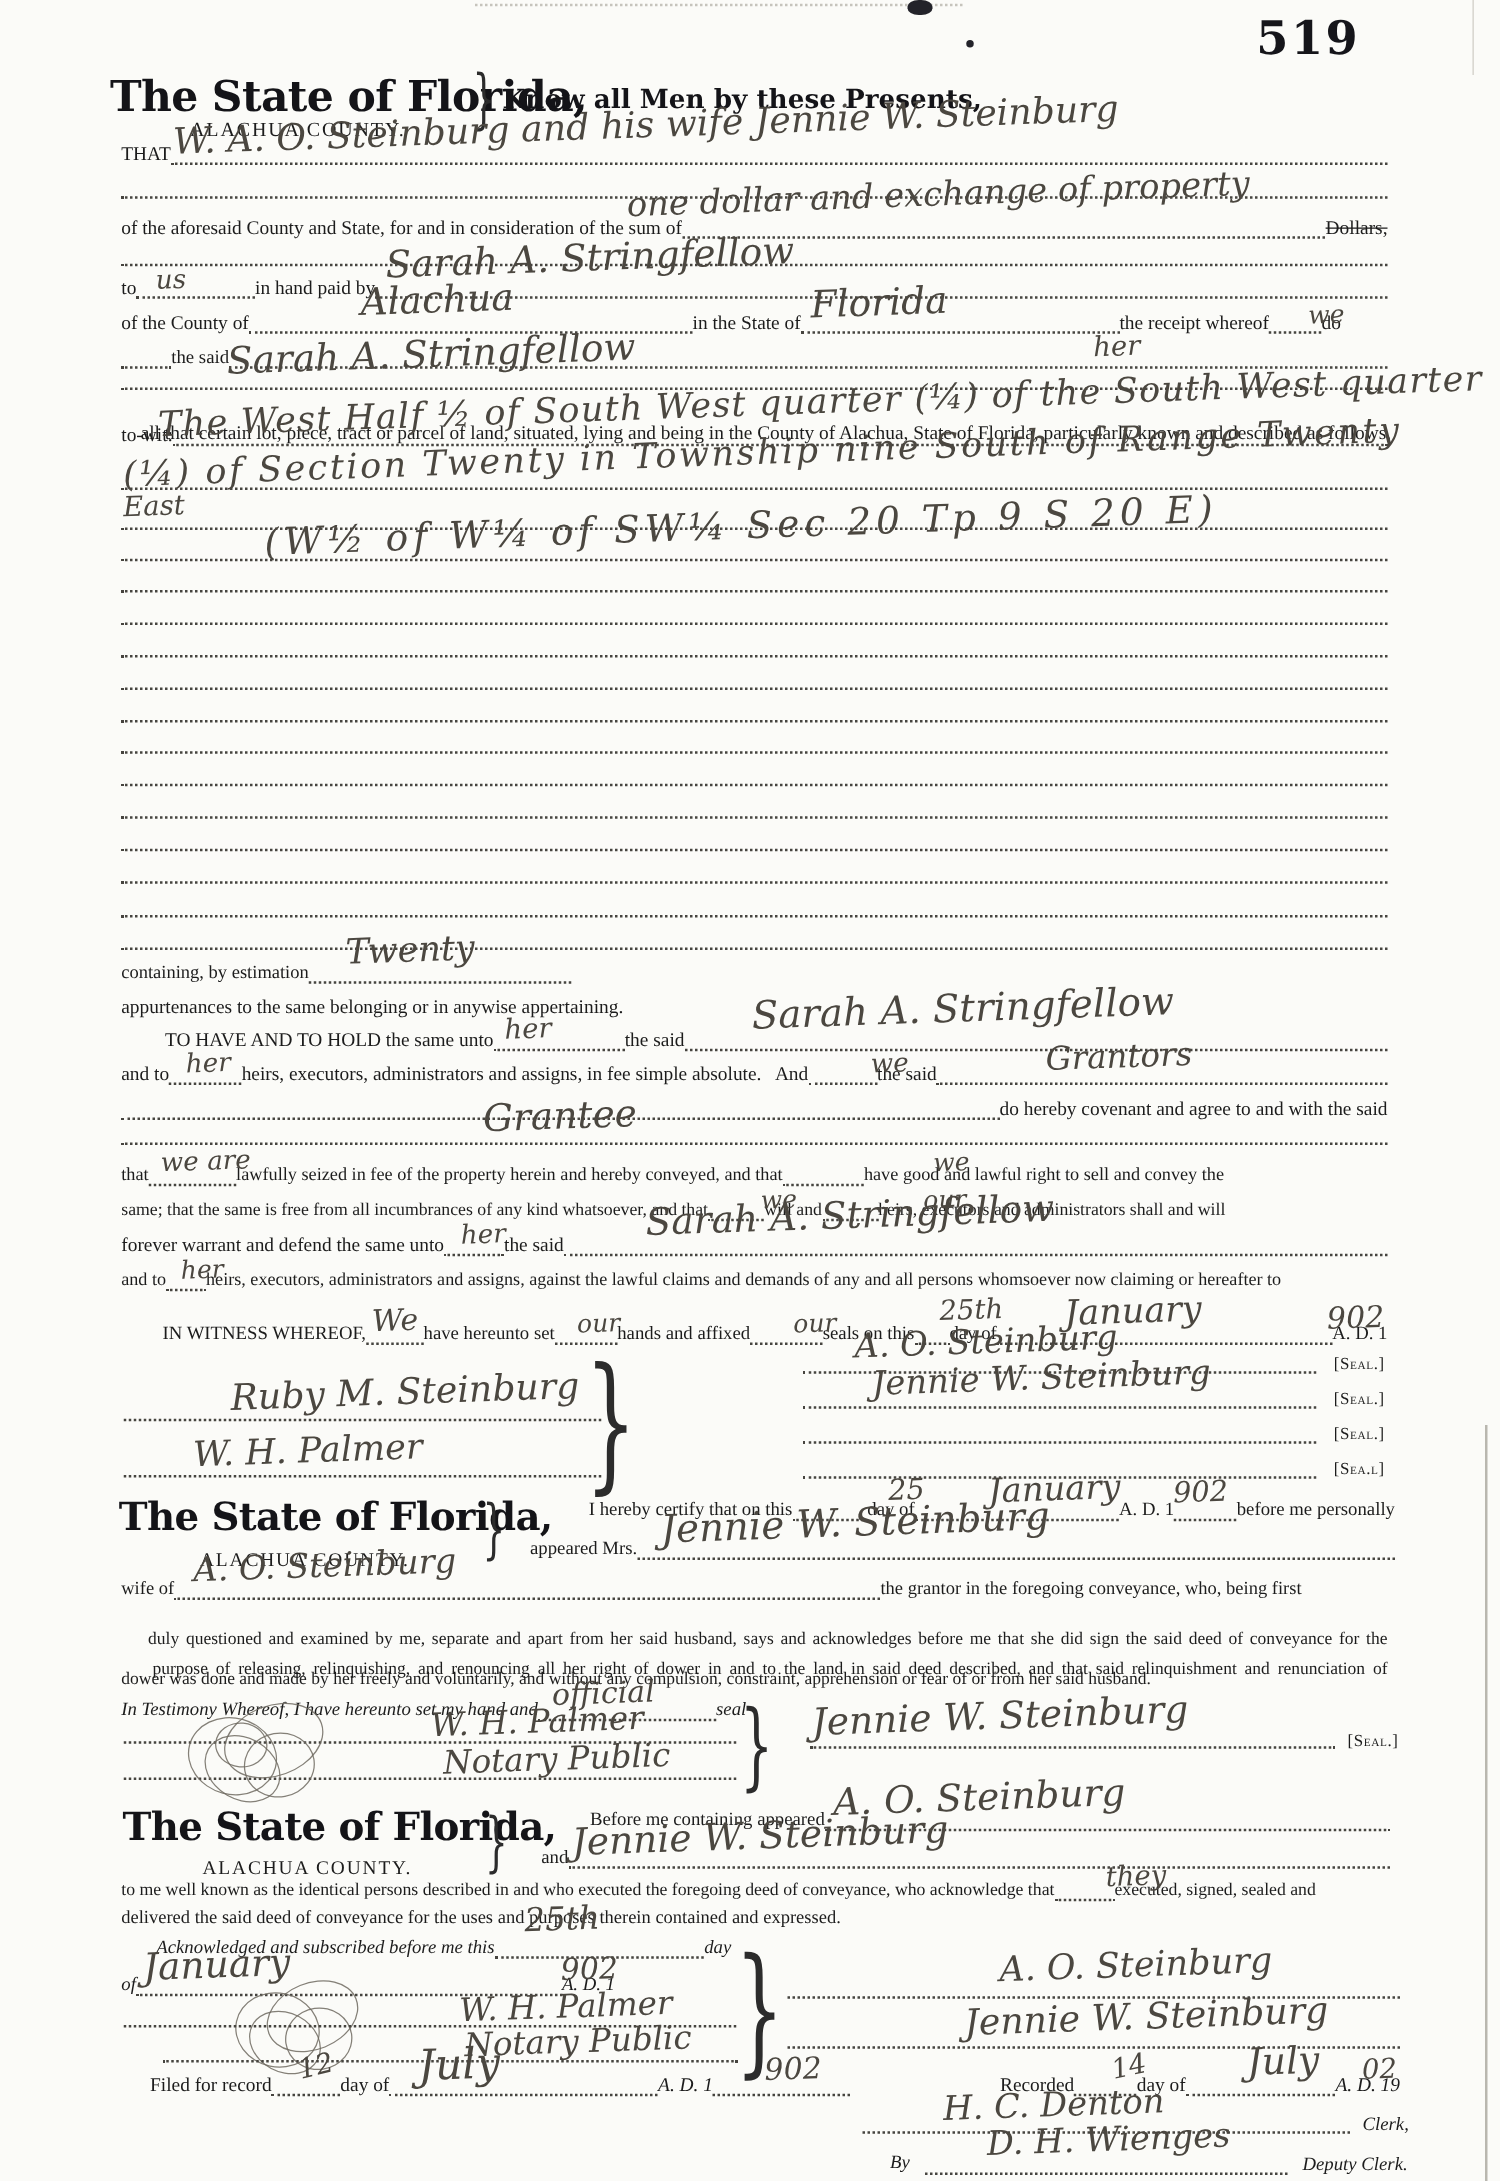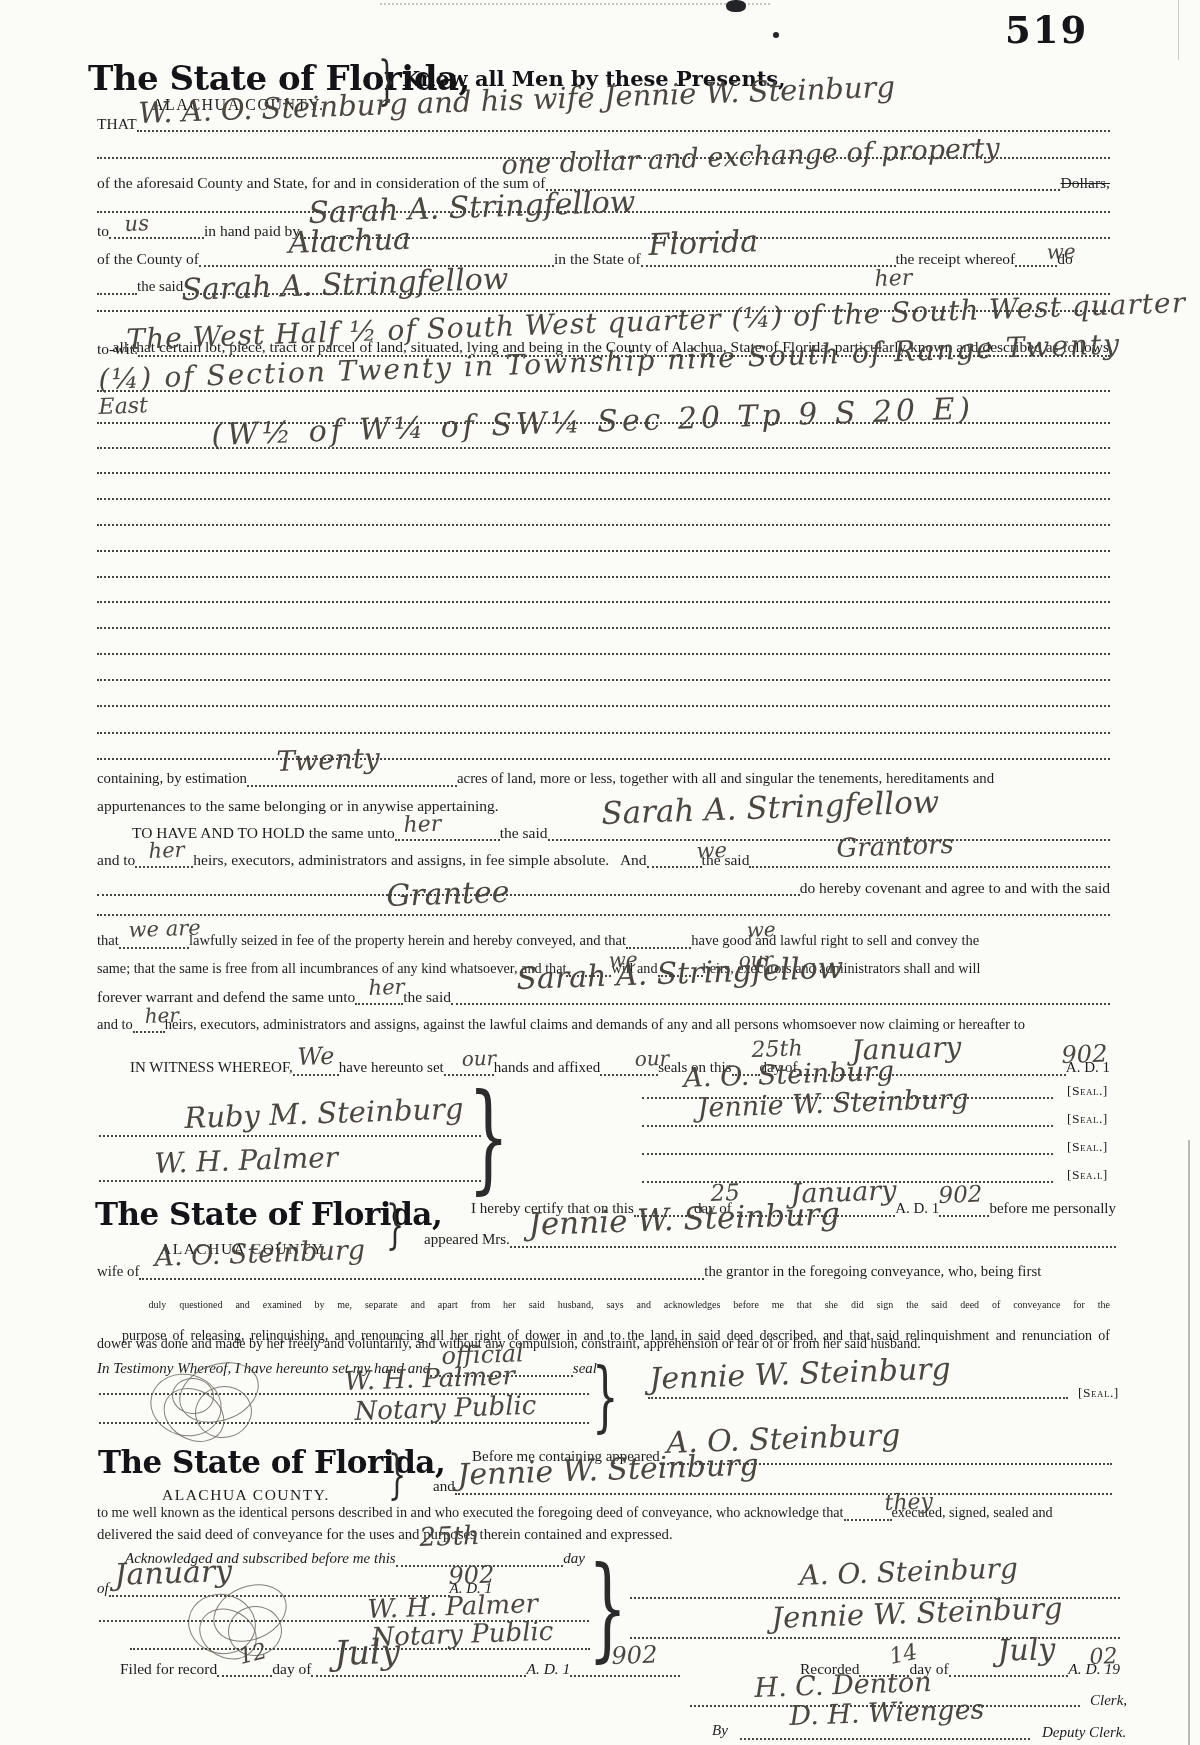--- a/index.html
+++ b/index.html
@@ -108,21 +108,20 @@
   <div class="dl" style="left:97px;top:601px;width:1013px;"></div>
   <div class="dl" style="left:97px;top:627px;width:1013px;"></div>
   <div class="dl" style="left:97px;top:653px;width:1013px;"></div>
   <div class="dl" style="left:97px;top:679px;width:1013px;"></div>
   <div class="dl" style="left:97px;top:705px;width:1013px;"></div>
   <div class="dl" style="left:97px;top:732px;width:1013px;"></div>
   <div class="dl" style="left:97px;top:758px;width:1013px;"></div>
 
   <div class="r" style="left:97px;top:770px;width:1013px;font-size:14.8px;">
     <span class="p">containing, by estimation</span><span class="f" style="width:210px;"></span>
-    <span class="p">acres of land, more or less, together with all and singular the tenements, hereditaments and</span>
     <span class="hw" style="left:180px;top:-22px;font-size:28px;">Twenty</span>
   </div>
   <div class="r" style="left:97px;top:797px;width:1013px;">
     <span class="p">appurtenances to the same belonging or in anywise appertaining.</span>
   </div>
 
   <div class="r" style="left:132px;top:824px;width:978px;">
     <span class="p">TO HAVE AND TO HOLD the same unto</span><span class="f" style="width:105px;"></span>
     <span class="p">the said</span><span class="fg"></span>
     <span class="hw" style="left:272px;top:-10px;font-size:22px;">her</span>
@@ -227,21 +226,21 @@
     <span class="p">appeared Mrs.</span><span class="fg"></span>
     <span class="hw" style="left:105px;top:-22px;font-size:31px;">Jennie W. Steinburg</span>
   </div>
 
   <div class="r" style="left:97px;top:1263px;width:1013px;font-size:14.8px;">
     <span class="p">wife of</span><span class="f" style="width:565px;"></span>
     <span class="p">the grantor in the foregoing conveyance, who, being first</span>
     <span class="hw" style="left:58px;top:-20px;font-size:27px;">A. O. Steinburg</span>
   </div>
 
-  <div class="r just" style="left:97px;top:1288px;width:1013px;font-size:10px;">
+  <div class="r just" style="left:97px;top:1288px;width:1013px;font-size:14px;">
     <span>duly questioned and examined by me, separate and apart from her said husband, says and acknowledges before me that she did sign the said deed of conveyance for the</span>
   </div>
   <div class="r just" style="left:97px;top:1312px;width:1013px;font-size:14px;">
     <span>purpose of releasing, relinquishing, and renouncing all her right of dower in and to the land in said deed described, and that said relinquishment and renunciation of</span>
   </div>
   <div class="r" style="left:97px;top:1336px;width:1013px;font-size:14px;">
     <span class="p">dower was done and made by her freely and voluntarily, and without any compulsion, constraint, apprehension or fear of or from her said husband.</span>
   </div>
 
   <div class="r" style="left:97px;top:1360px;width:500px;font-size:15px;">

